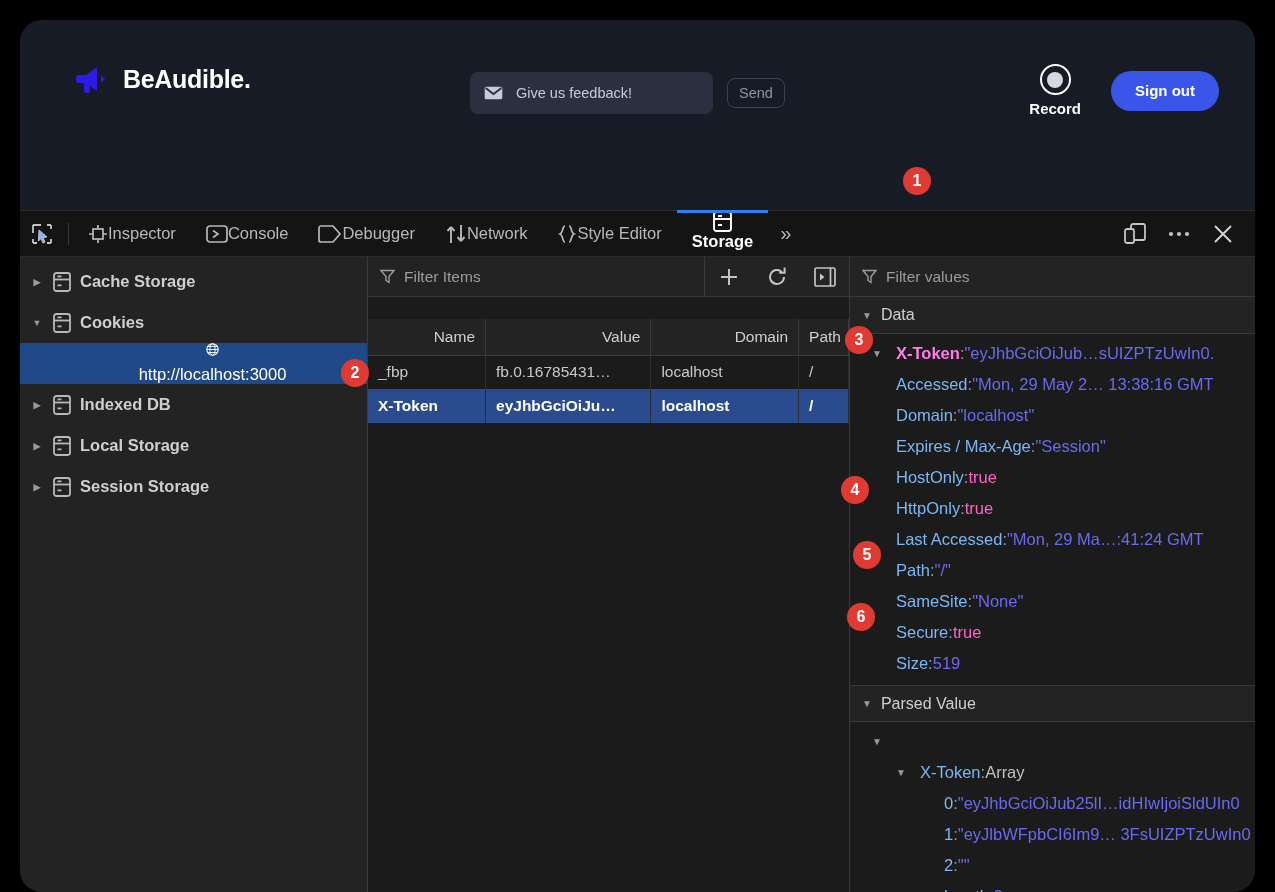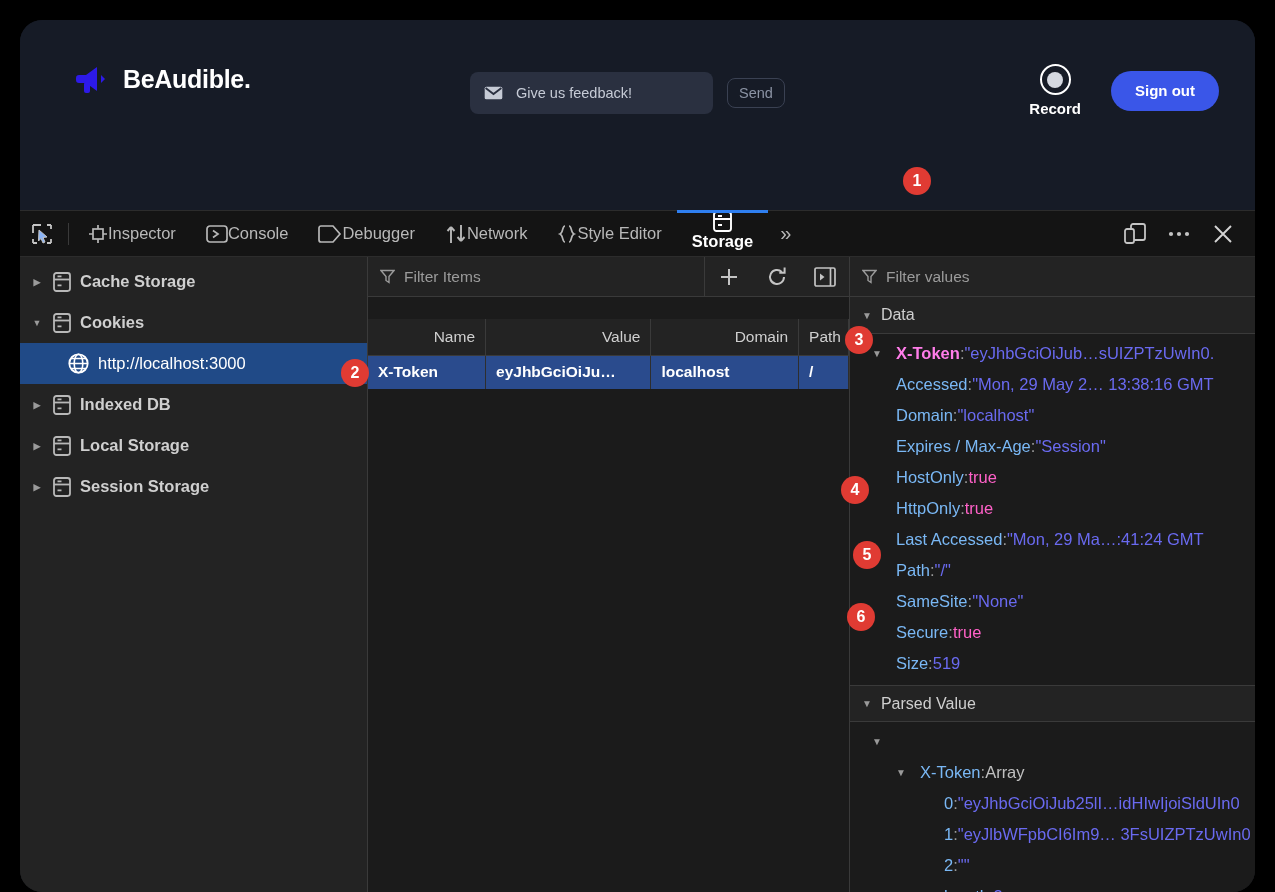--- a/index.html
+++ b/index.html
@@ -142,21 +142,21 @@
     padding-top: 4px;
     overflow: hidden;
   }
   .tree-row {
     display: flex; align-items: center; gap: 9px;
     height: 41px; padding: 0 10px;
     color: #cfcfcf; font-size: 16.5px; font-weight: bold;
     cursor: pointer;
   }
   .tree-row.child { padding-left: 48px; font-weight: normal; }
-  .tree-row.selected { background: #204a87; color: #ffffff; }
+  .tree-row.selected { background: #204a87; color: #ffffff; flex-direction: column; }
   .twisty {
     width: 14px; flex: none;
     display: flex; align-items: center; justify-content: center;
     color: #9a9a9a; font-size: 9px;
   }
 
   .col-items {
     flex: 1; min-width: 0;
     display: flex; flex-direction: column;
     background: #1b1b1b;
@@ -466,20 +466,26 @@
             </colgroup>
           <thead>
             <tr>
               <th>Name</th>
               <th>Value</th>
               <th>Domain</th>
               <th>Path</th>
             </tr>
           </thead>
           <tbody>
+            <tr class="item-row">
+              <td>_fbp</td>
+              <td>fb.0.16785431…</td>
+              <td>localhost</td>
+              <td>/</td>
+            </tr>
             <tr class="item-row selected">
               <td>X-Token</td>
               <td>eyJhbGciOiJu…</td>
               <td>localhost</td>
               <td>/</td>
             </tr>
           </tbody>
         </table>
       </div>
 

